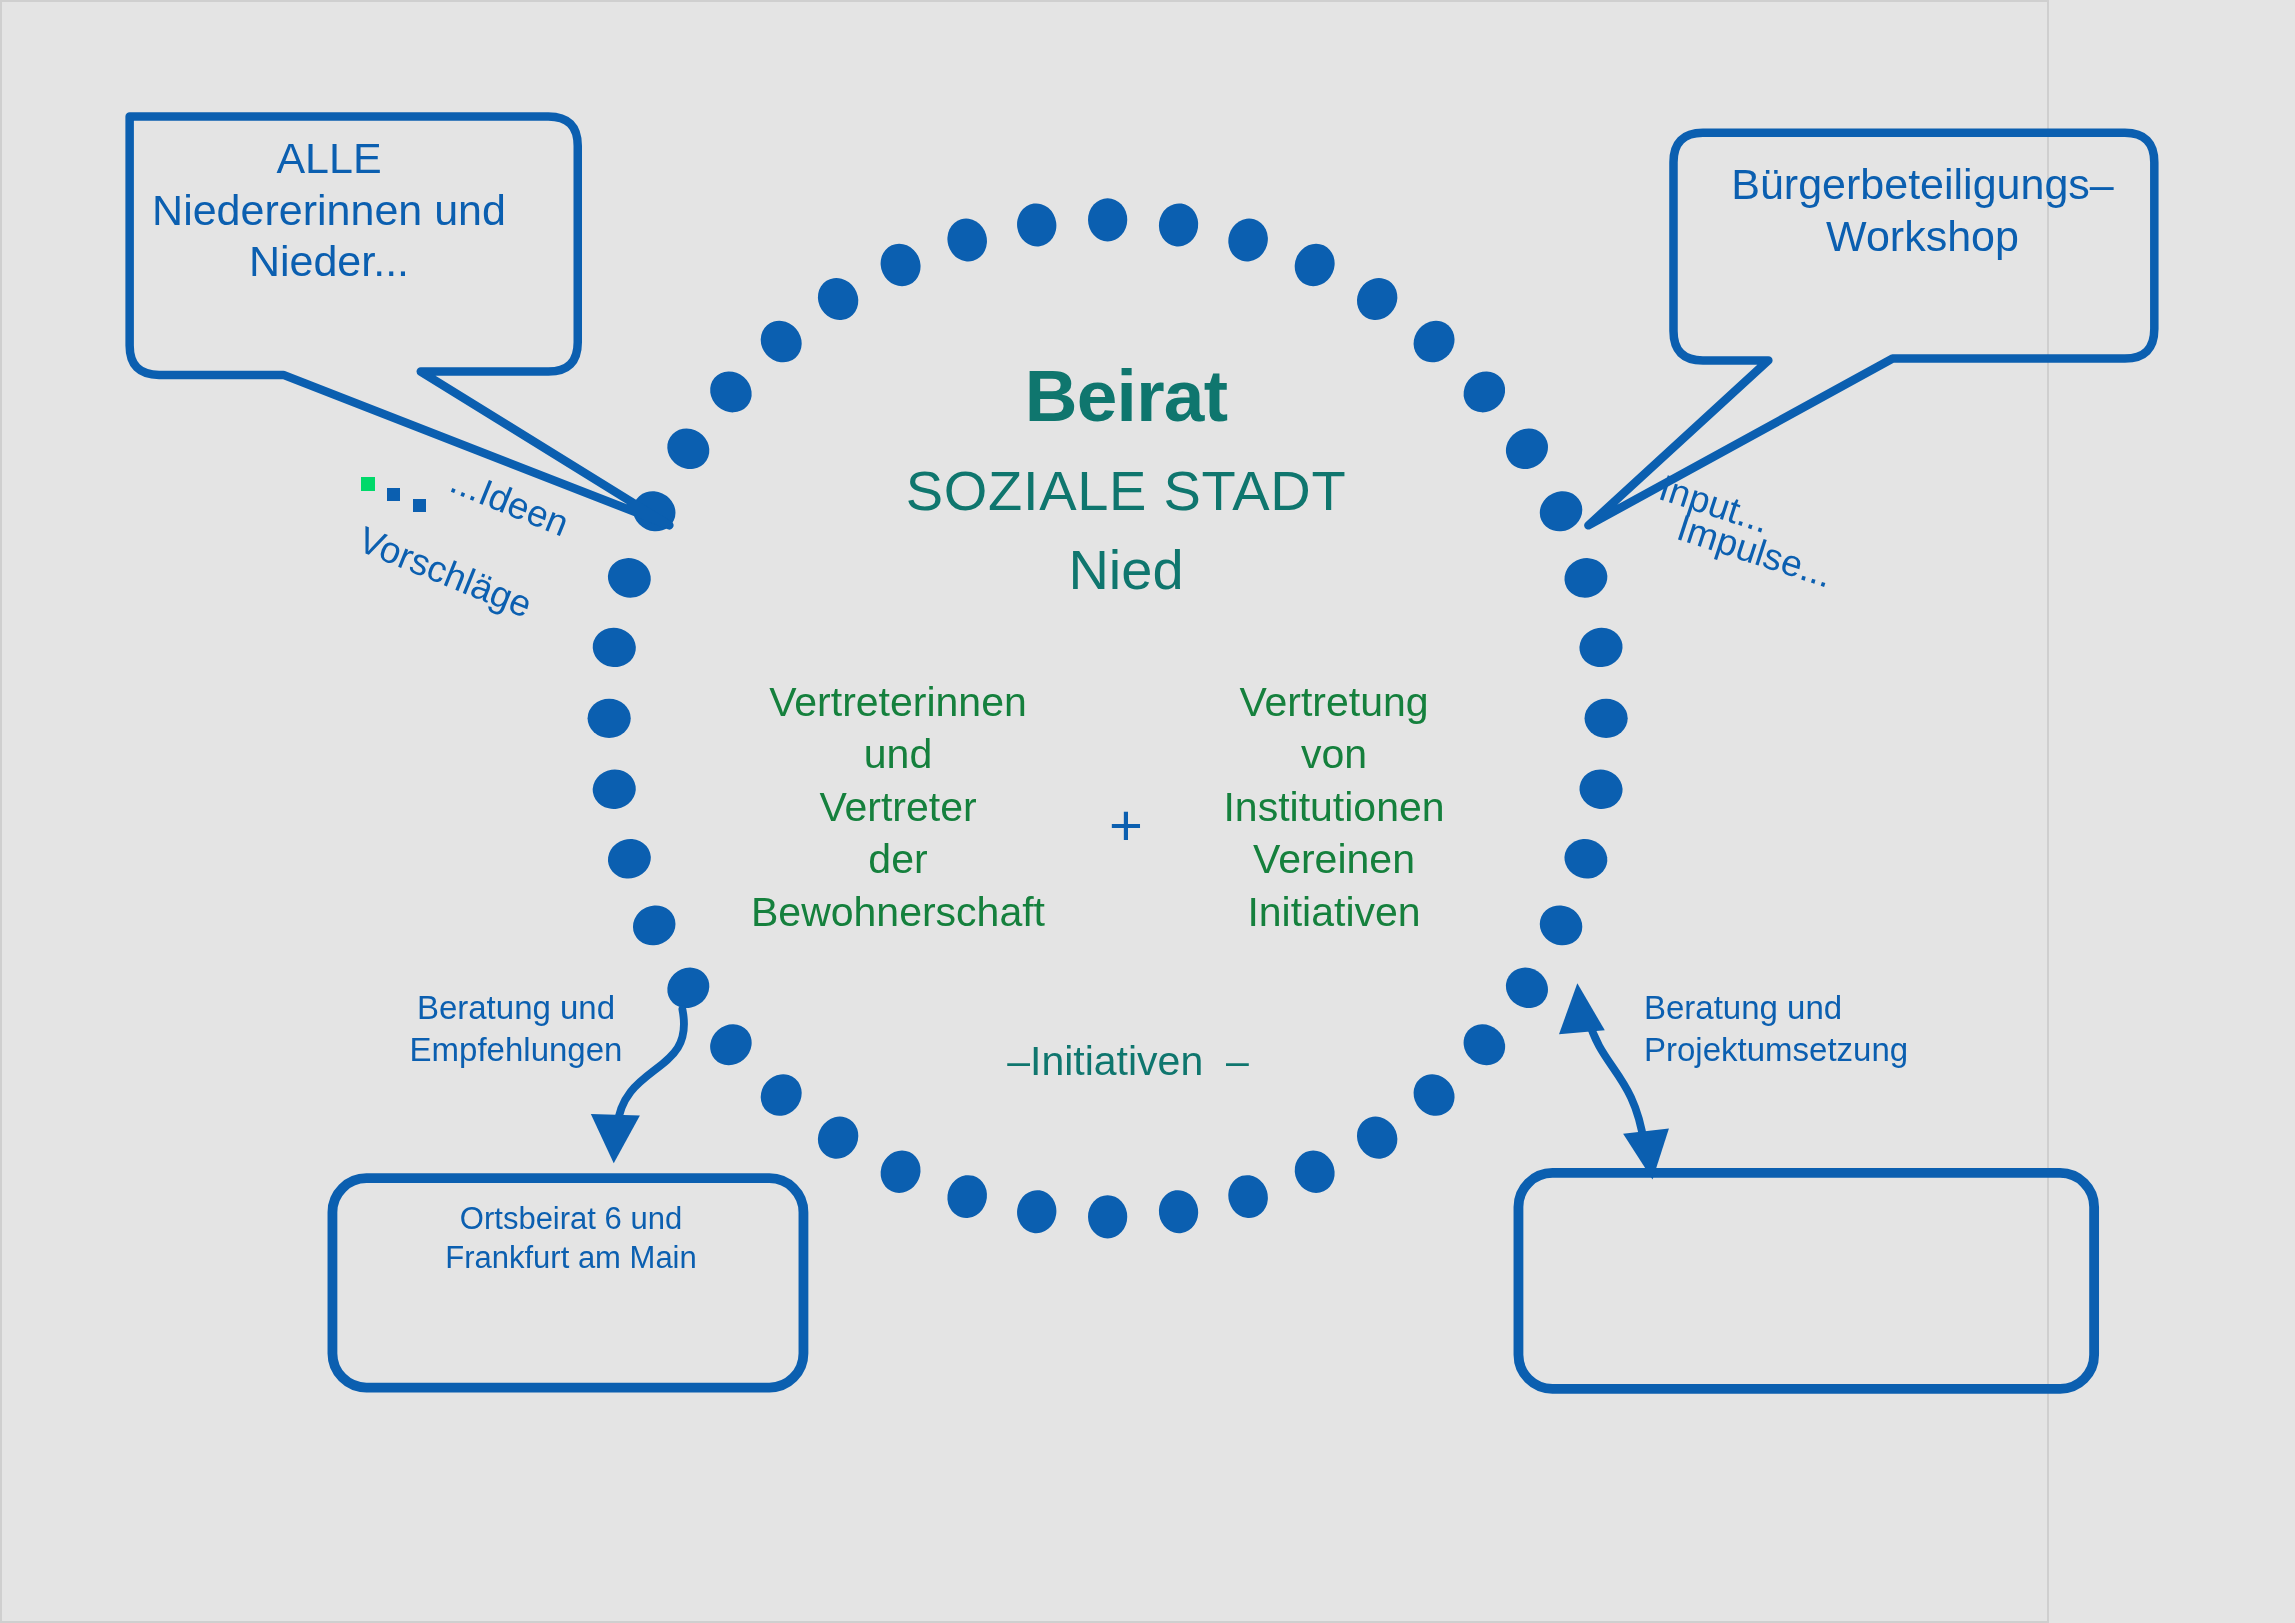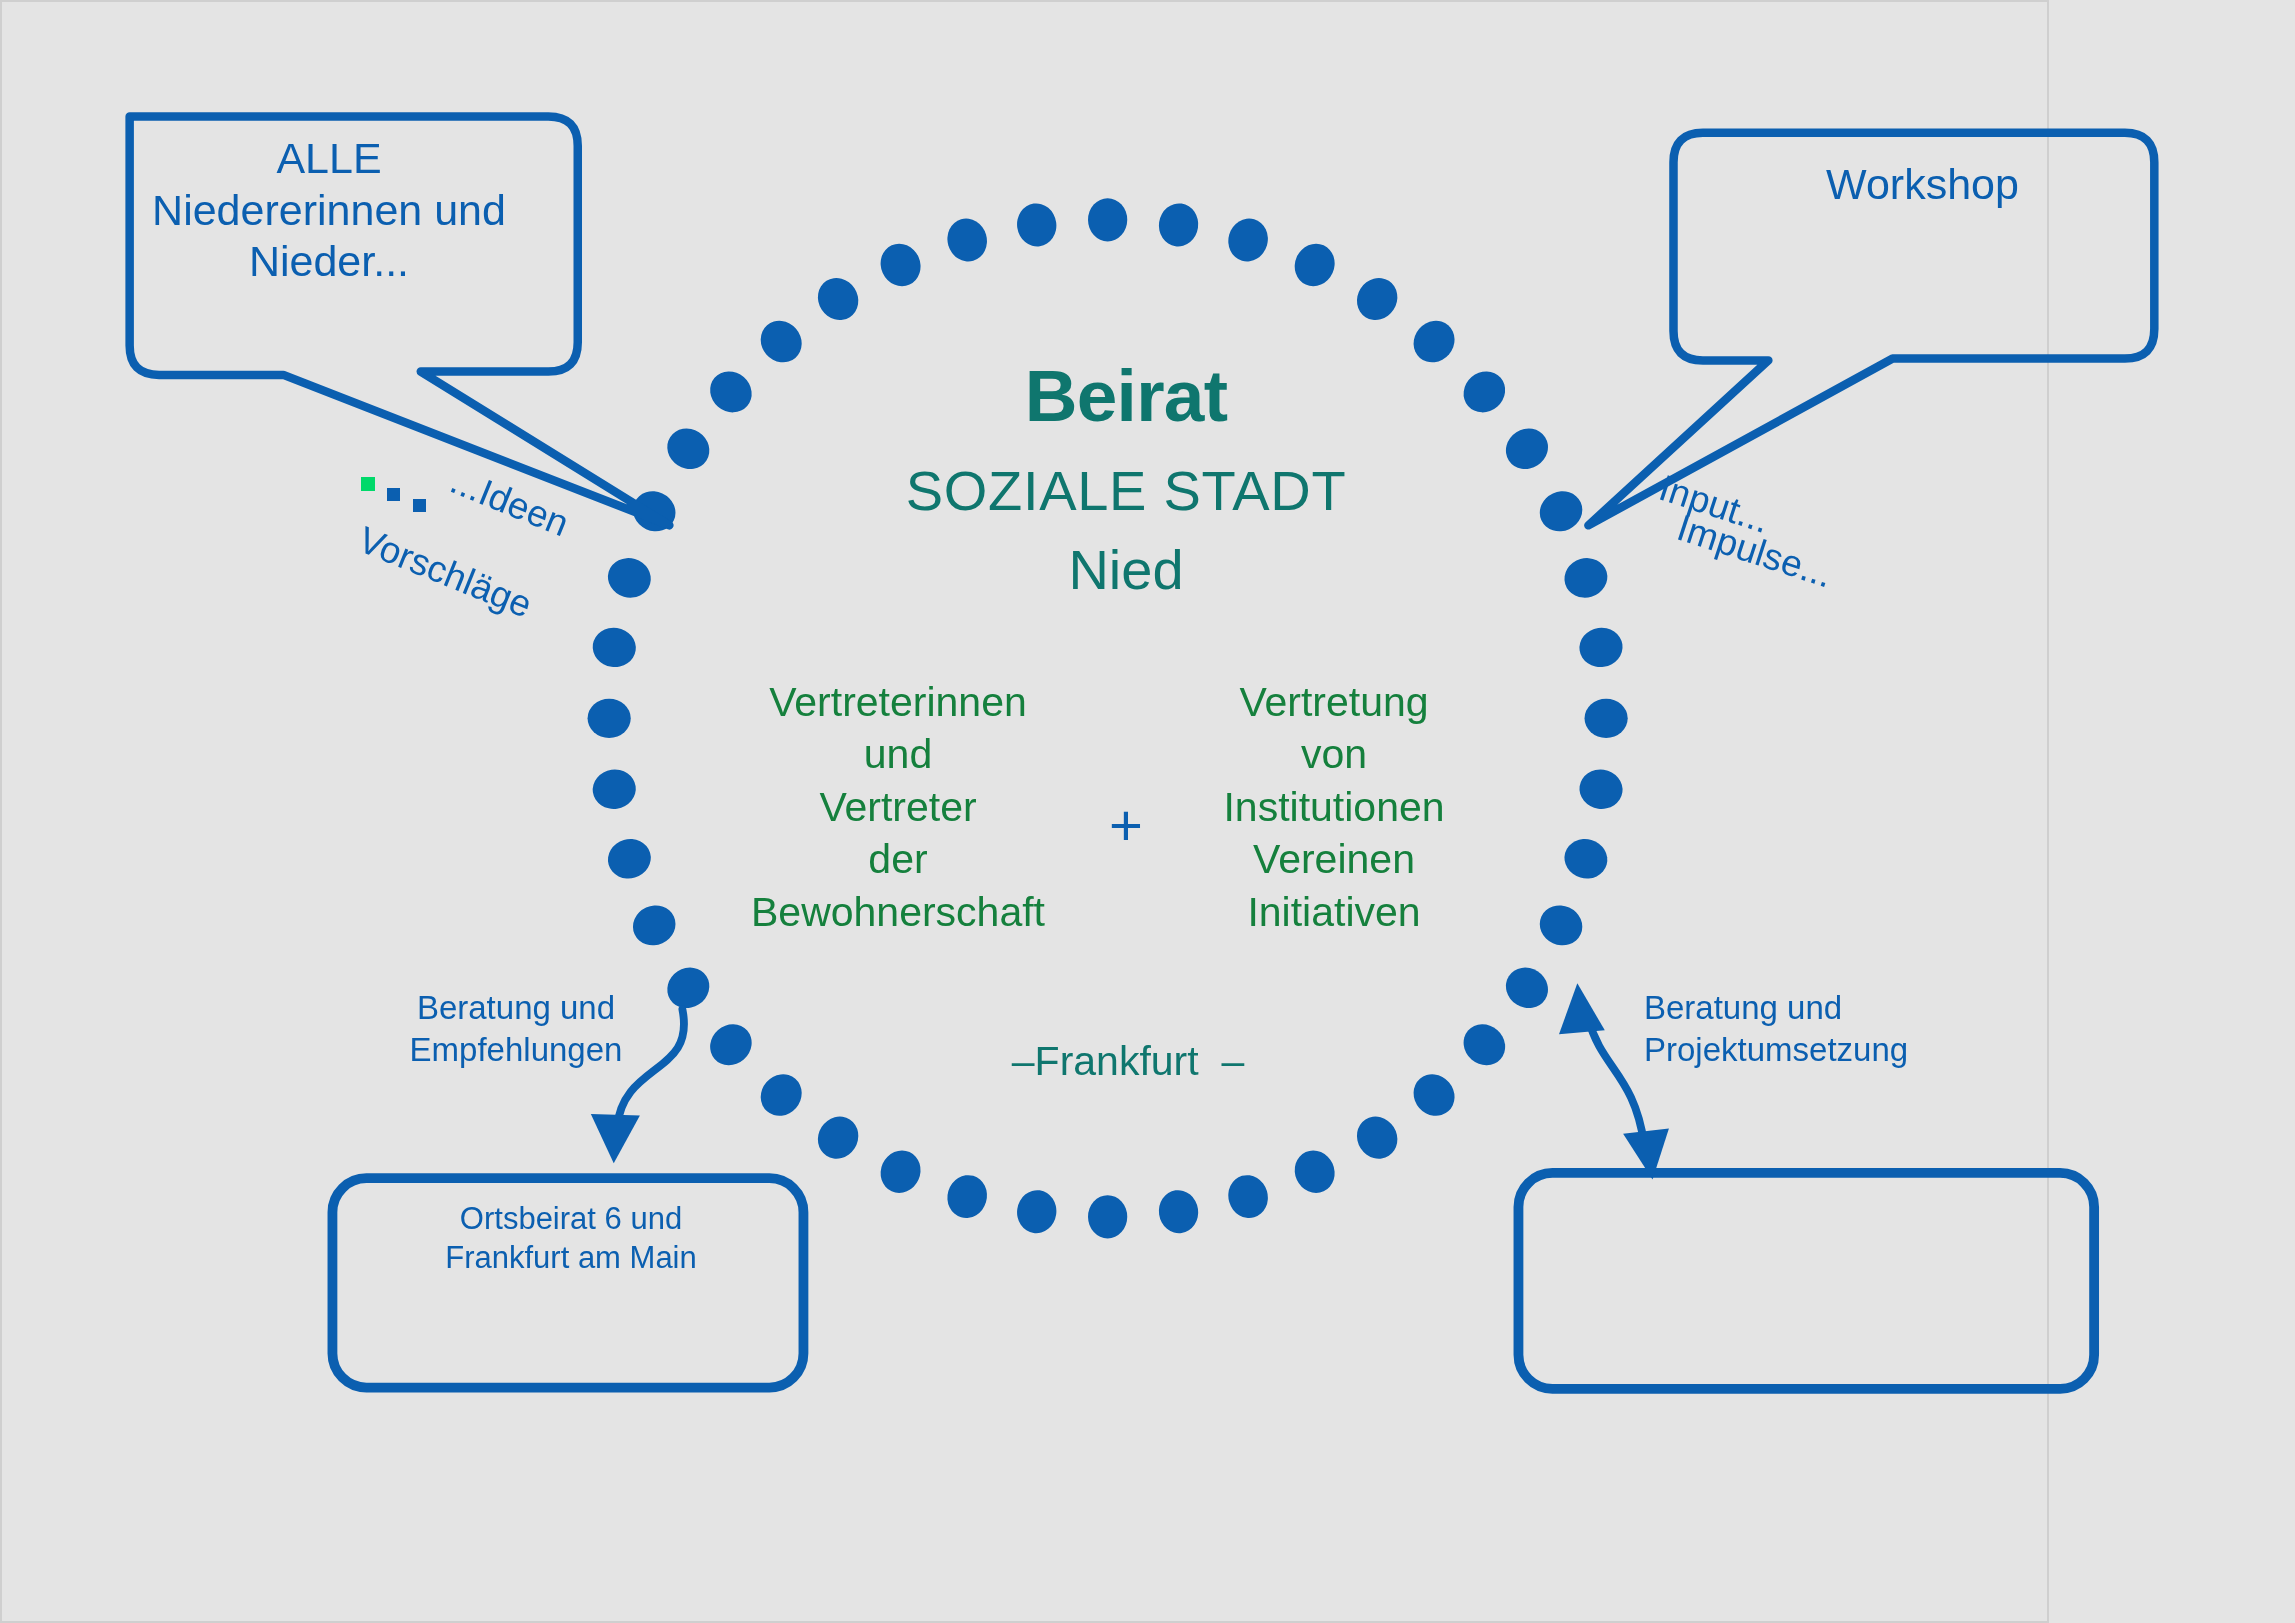--- a/index.html
+++ b/index.html
@@ -148,20 +148,21 @@
     </g>
   </svg>
 
   <div class="bubble-text" id="bub1text">
     <div>ALLE</div>
     <div>Niedererinnen und</div>
     <div>Nieder...</div>
   </div>
 
   <div class="bubble-text" id="bub2text">
+    <div>Bürgerbeteiligungs–</div>
     <div>Workshop</div>
   </div>
 
   <div class="txt center" id="beirat">Beirat</div>
   <div class="txt center" id="soziale">SOZIALE STADT</div>
   <div class="txt center" id="nied">Nied</div>
 
   <div class="col" id="colLeft">
     <div>Vertreterinnen</div>
     <div>und</div>
@@ -173,21 +174,21 @@
   <div id="plus">+</div>
 
   <div class="col" id="colRight">
     <div>Vertretung</div>
     <div>von</div>
     <div>Institutionen</div>
     <div>Vereinen</div>
     <div>Initiativen</div>
   </div>
 
-  <div class="txt center" id="stimmrecht">–Frankfurt  –</div>
+  <div class="txt center" id="stimmrecht">–Initiativen  –</div>
 
   <div id="dotsgreen"></div>
   <div id="dotsb1"></div>
   <div id="dotsb2"></div>
   <div class="rot" id="ideen">...Ideen</div>
   <div class="rot" id="vorschlaege">Vorschläge</div>
 
   <div class="rot" id="inputtxt">Input...</div>
   <div class="rot" id="impulsetxt">Impulse...</div>
 

